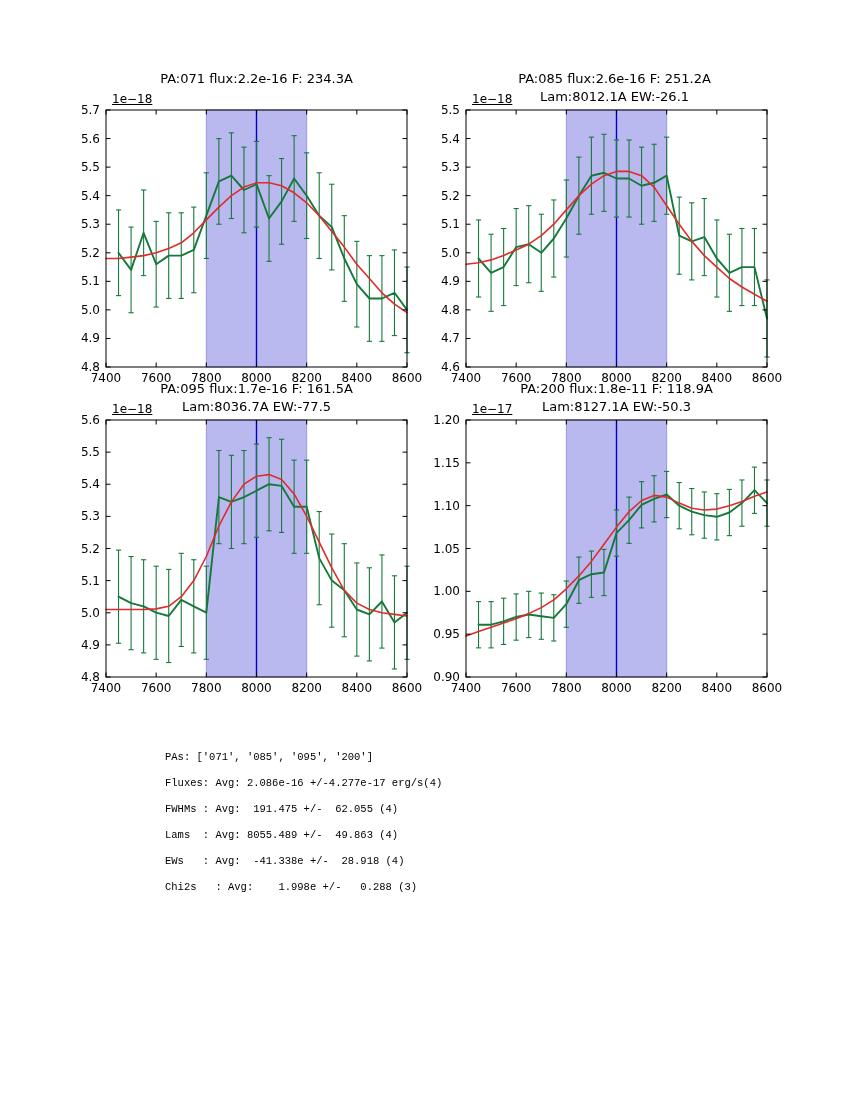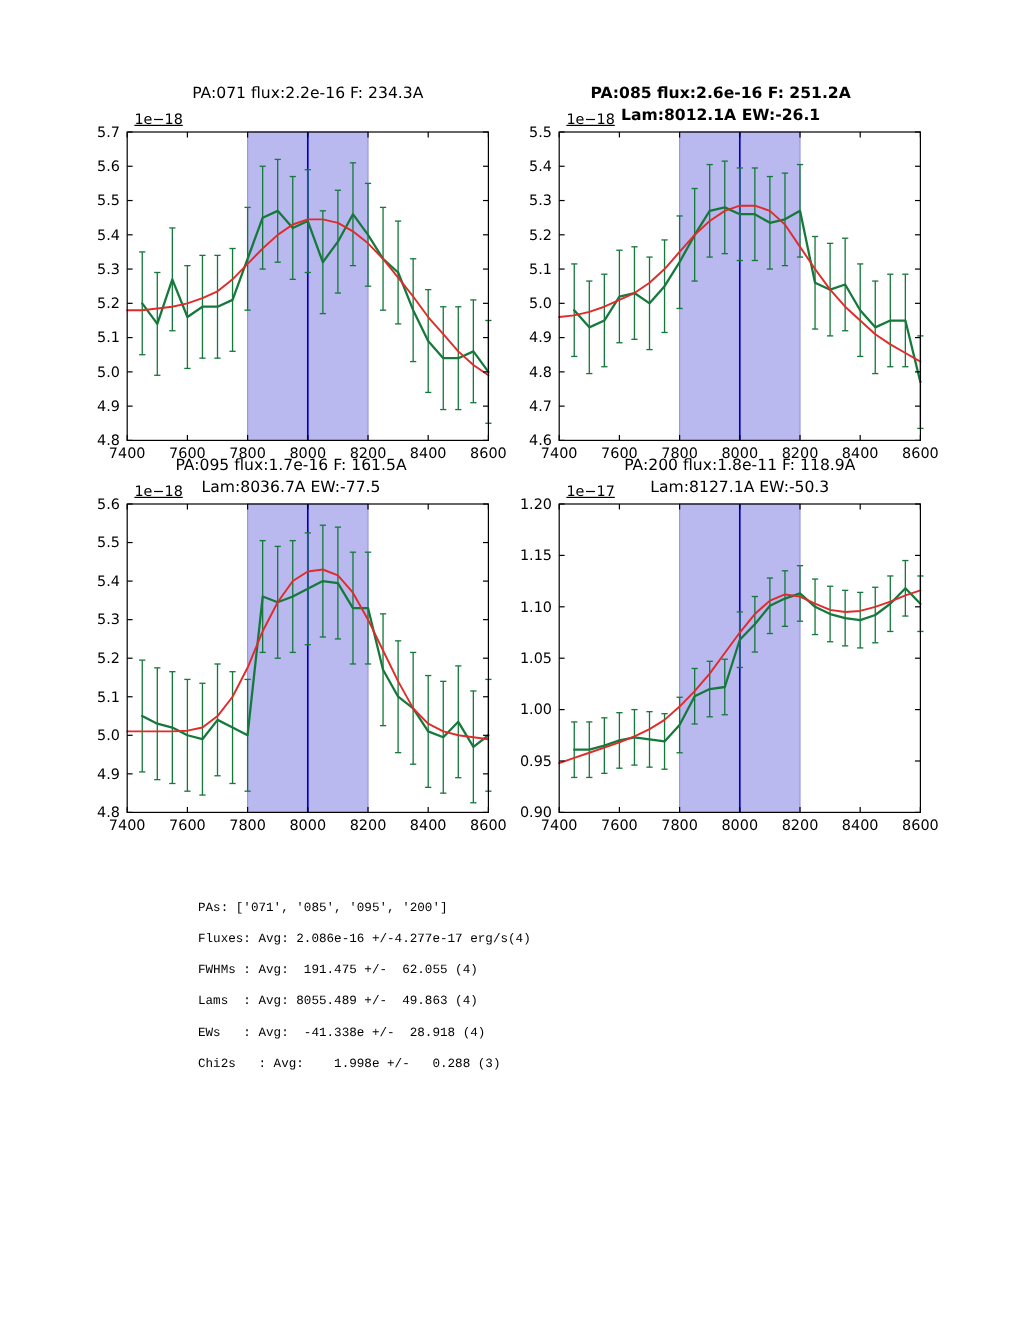--- a/index.html
+++ b/index.html
@@ -151,21 +151,21 @@
         <text x="34" y="71.11111111111114" text-anchor="end" class="tick-label">5.5</text>
         <line x1="40" x2="44.5" y1="38.5555555555557" y2="38.5555555555557" stroke="#000000"></line>
         <line x1="336.5" x2="341" y1="38.5555555555557" y2="38.5555555555557" stroke="#000000"></line>
         <text x="34" y="42.5555555555557" text-anchor="end" class="tick-label">5.6</text>
         <line x1="40" x2="44.5" y1="10" y2="10" stroke="#000000"></line>
         <line x1="336.5" x2="341" y1="10" y2="10" stroke="#000000"></line>
         <text x="34" y="14" text-anchor="end" class="tick-label">5.7</text>
       </g>
     </svg>
 
-  <div class="sp-title" style="left:450px;top:70px;font-weight:bold;">
+  <div class="sp-title" style="left:464px;top:70px;">
     <div>PA:085 flux:2.6e-16 F: 251.2A</div>
     <div>Lam:8012.1A EW:-26.1</div>
   </div>
   <div class="sp-offset" style="left:472px;top:92px;">1e−18</div>
   <svg class="plot" style="left:426px;top:100px;" width="360" height="300">
       <rect x="140.33333333333331" y="10" width="100.33333333333334" height="257" fill="#b9b9f0" stroke="#9898e0" stroke-width="1"></rect>
       <line x1="190.5" x2="190.5" y1="10" y2="267" stroke="#0000c8" stroke-width="1.4"></line>
       <g>
         <line x1="52.541666666666664" x2="52.541666666666664" y1="197.03888888888864" y2="119.93888888888878" stroke="#16793c" stroke-width="1.1"></line>
         <line x1="49.94166666666666" x2="55.141666666666666" y1="197.03888888888864" y2="197.03888888888864" stroke="#16793c" stroke-width="1.1"></line>
@@ -293,21 +293,21 @@
         <text x="34" y="71.11111111111114" text-anchor="end" class="tick-label">5.3</text>
         <line x1="40" x2="44.5" y1="38.55555555555544" y2="38.55555555555544" stroke="#000000"></line>
         <line x1="336.5" x2="341" y1="38.55555555555544" y2="38.55555555555544" stroke="#000000"></line>
         <text x="34" y="42.55555555555544" text-anchor="end" class="tick-label">5.4</text>
         <line x1="40" x2="44.5" y1="10" y2="10" stroke="#000000"></line>
         <line x1="336.5" x2="341" y1="10" y2="10" stroke="#000000"></line>
         <text x="34" y="14" text-anchor="end" class="tick-label">5.5</text>
       </g>
     </svg>
 
-  <div class="sp-title" style="left:92px;top:380px;">
+  <div class="sp-title" style="left:106px;top:380px;">
     <div>PA:095 flux:1.7e-16 F: 161.5A</div>
     <div>Lam:8036.7A EW:-77.5</div>
   </div>
   <div class="sp-offset" style="left:112px;top:402px;">1e−18</div>
   <svg class="plot" style="left:66px;top:410px;" width="360" height="300">
       <rect x="140.33333333333331" y="10" width="100.33333333333334" height="257" fill="#b9b9f0" stroke="#9898e0" stroke-width="1"></rect>
       <line x1="190.5" x2="190.5" y1="10" y2="267" stroke="#0000c8" stroke-width="1.4"></line>
       <g>
         <line x1="52.541666666666664" x2="52.541666666666664" y1="233.26874999999987" y2="140.1062500000001" stroke="#16793c" stroke-width="1.1"></line>
         <line x1="49.94166666666666" x2="55.141666666666666" y1="233.26874999999987" y2="233.26874999999987" stroke="#16793c" stroke-width="1.1"></line>

